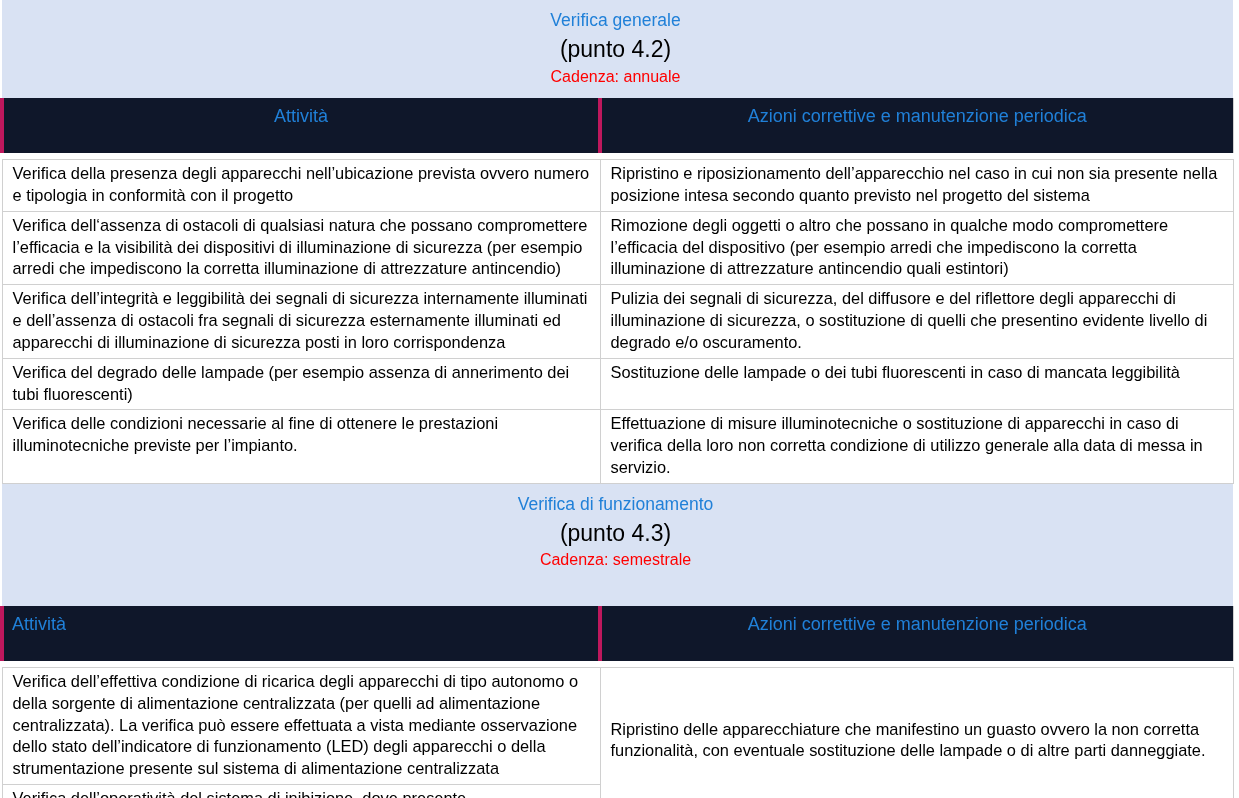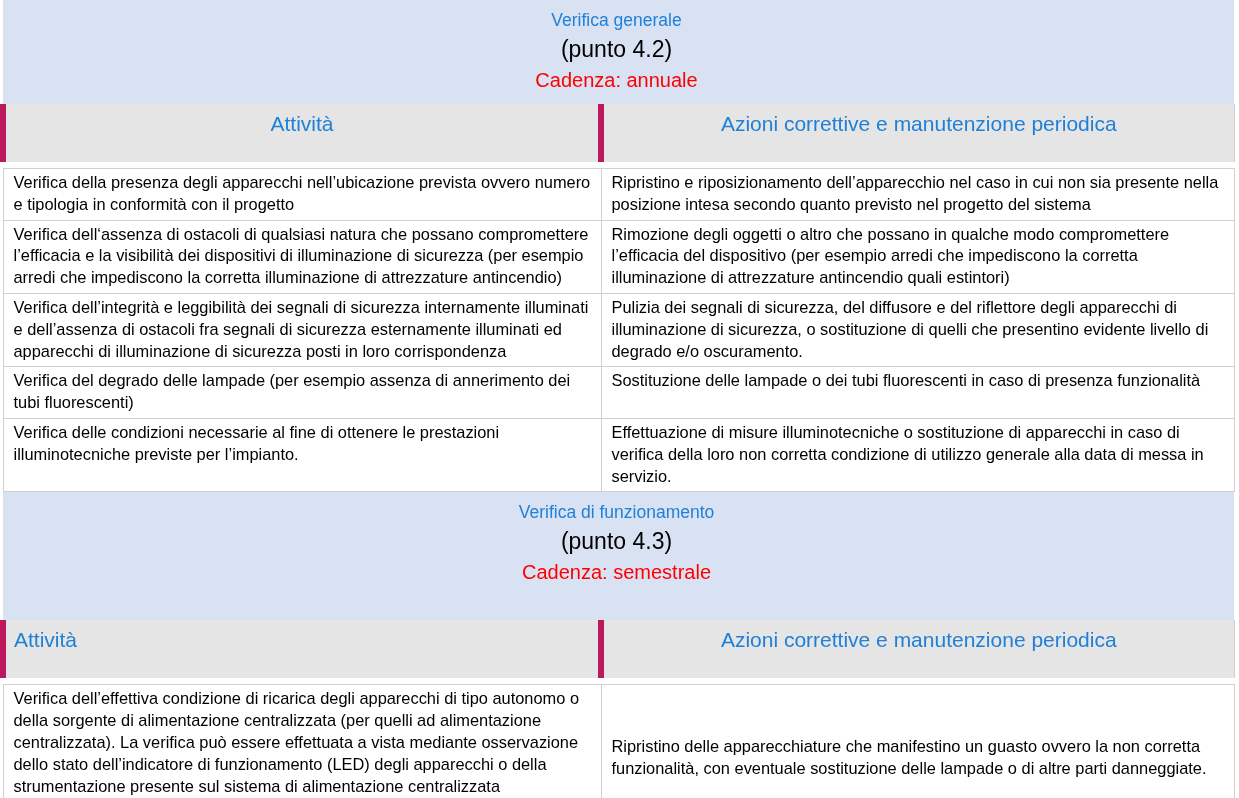--- a/index.html
+++ b/index.html
@@ -53,32 +53,32 @@
     display: block;
   }
   .banner-sub {
     color: #000000;
     font-size: 23px;
     line-height: 1.42;
     display: block;
   }
   .banner-cadence {
     color: #ff0000;
-    font-size: 20px;
+    font-size: 16px;
     line-height: 1.42;
     display: block;
   }
 
   
   td.col-head {
-    background: #e5e5e5;
+    background: #0f172a;
     color: #2080d8;
-    font-size: 21px;
+    font-size: 18px;
     padding: 8px 10px 26px 10px;
-    border-left: 6px solid #be185d;
+    border-left: 4px solid #be185d;
     border-right: 1px solid #d0d0d0;
     vertical-align: top;
   }
   td.col-head.center { text-align: center; }
   td.col-head.left   { text-align: left; padding-left: 8px; }
   td.col-head.last   { border-right: 1px solid #d0d0d0; text-align: center; }
 
   
   td.cell {
     background: #ffffff;
@@ -143,21 +143,21 @@
         <td class="cell">Rimozione degli oggetti o altro che possano in qualche modo compromettere l’efficacia del dispositivo (per esempio arredi che impediscono la corretta illuminazione di attrezzature antincendio quali estintori)</td>
       </tr>
 
       <tr>
         <td class="cell">Verifica dell’integrità e leggibilità dei segnali di sicurezza internamente illuminati e dell’assenza di ostacoli fra segnali di sicurezza esternamente illuminati ed apparecchi di illuminazione di sicurezza posti in loro corrispondenza</td>
         <td class="cell">Pulizia dei segnali di sicurezza, del diffusore e del riflettore degli apparecchi di illuminazione di sicurezza, o sostituzione di quelli che presentino evidente livello di degrado e/o oscuramento.</td>
       </tr>
 
       <tr>
         <td class="cell">Verifica del degrado delle lampade (per esempio assenza di annerimento dei tubi fluorescenti)</td>
-        <td class="cell">Sostituzione delle lampade o dei tubi fluorescenti in caso di presenza funzionalità</td>
+        <td class="cell">Sostituzione delle lampade o dei tubi fluorescenti in caso di mancata leggibilità</td>
       </tr>
 
       <tr>
         <td class="cell">Verifica delle condizioni necessarie al fine di ottenere le prestazioni illuminotecniche previste per l’impianto.</td>
         <td class="cell">Effettuazione di misure illuminotecniche o sostituzione di apparecchi in caso di verifica della loro non corretta condizione di utilizzo generale alla data di messa in servizio.</td>
       </tr>
 
       <tr>
         <td class="section-banner tall" colspan="2">
           <span class="banner-title">Verifica di funzionamento</span>

